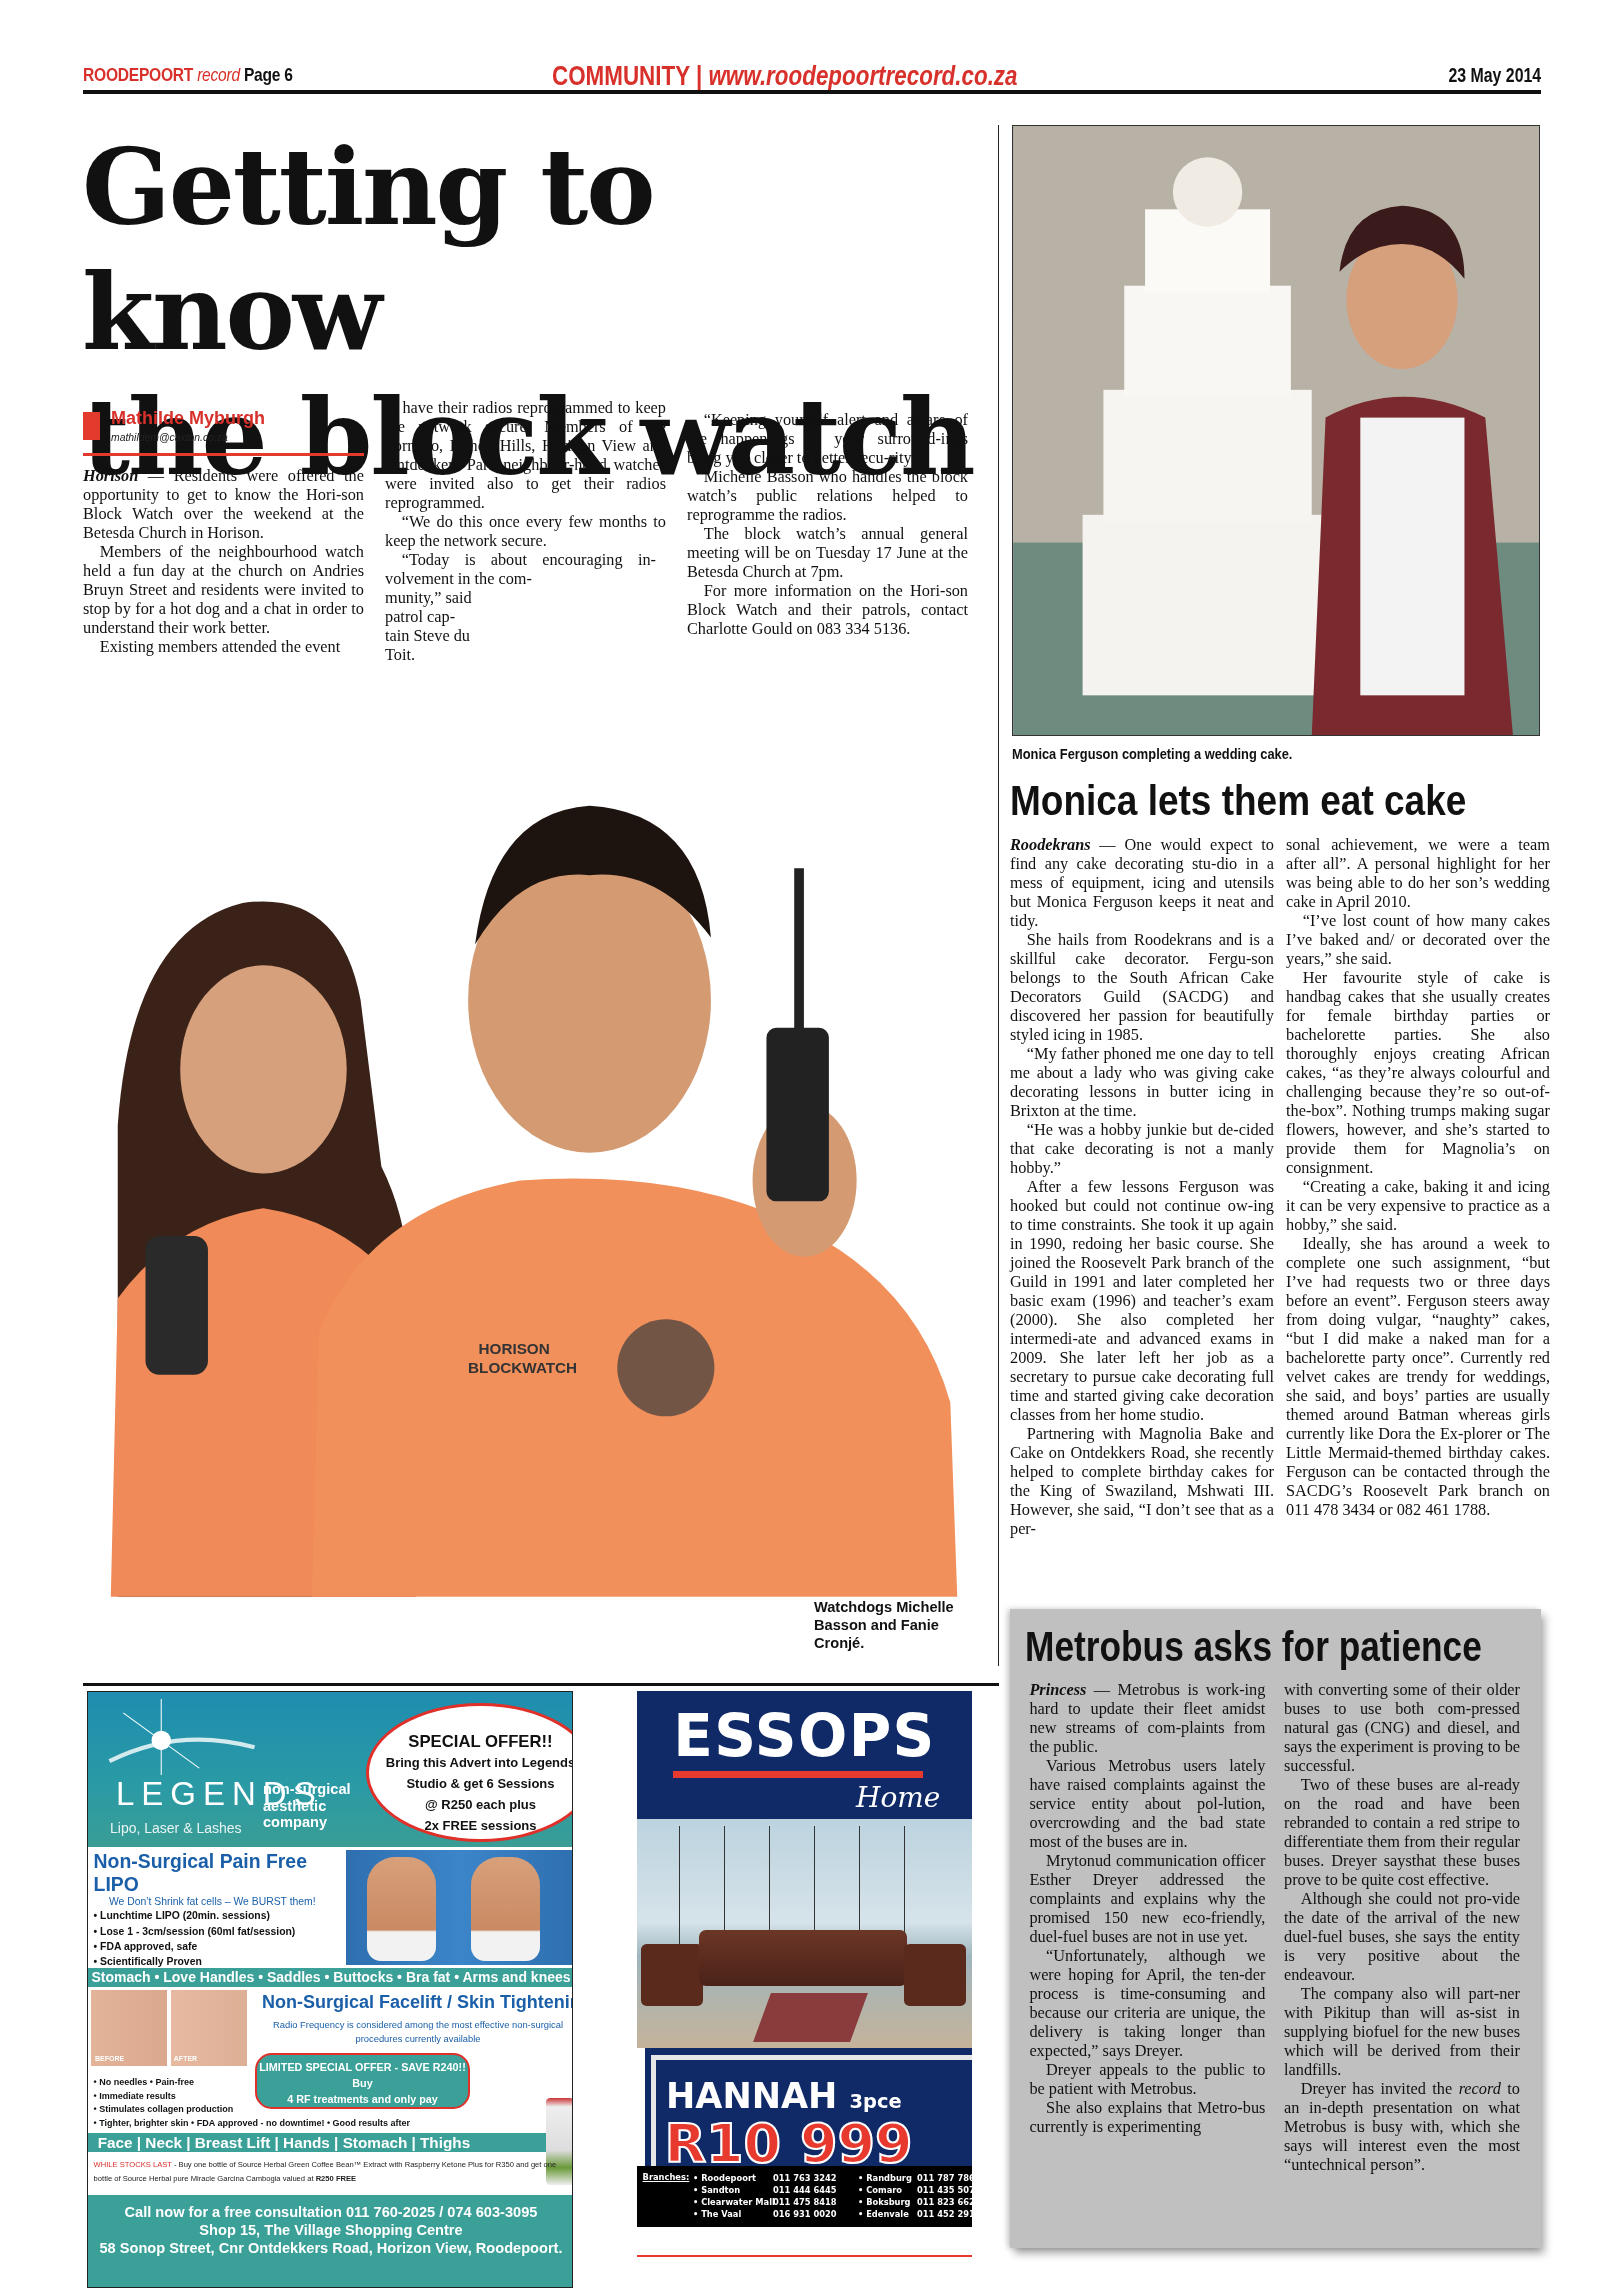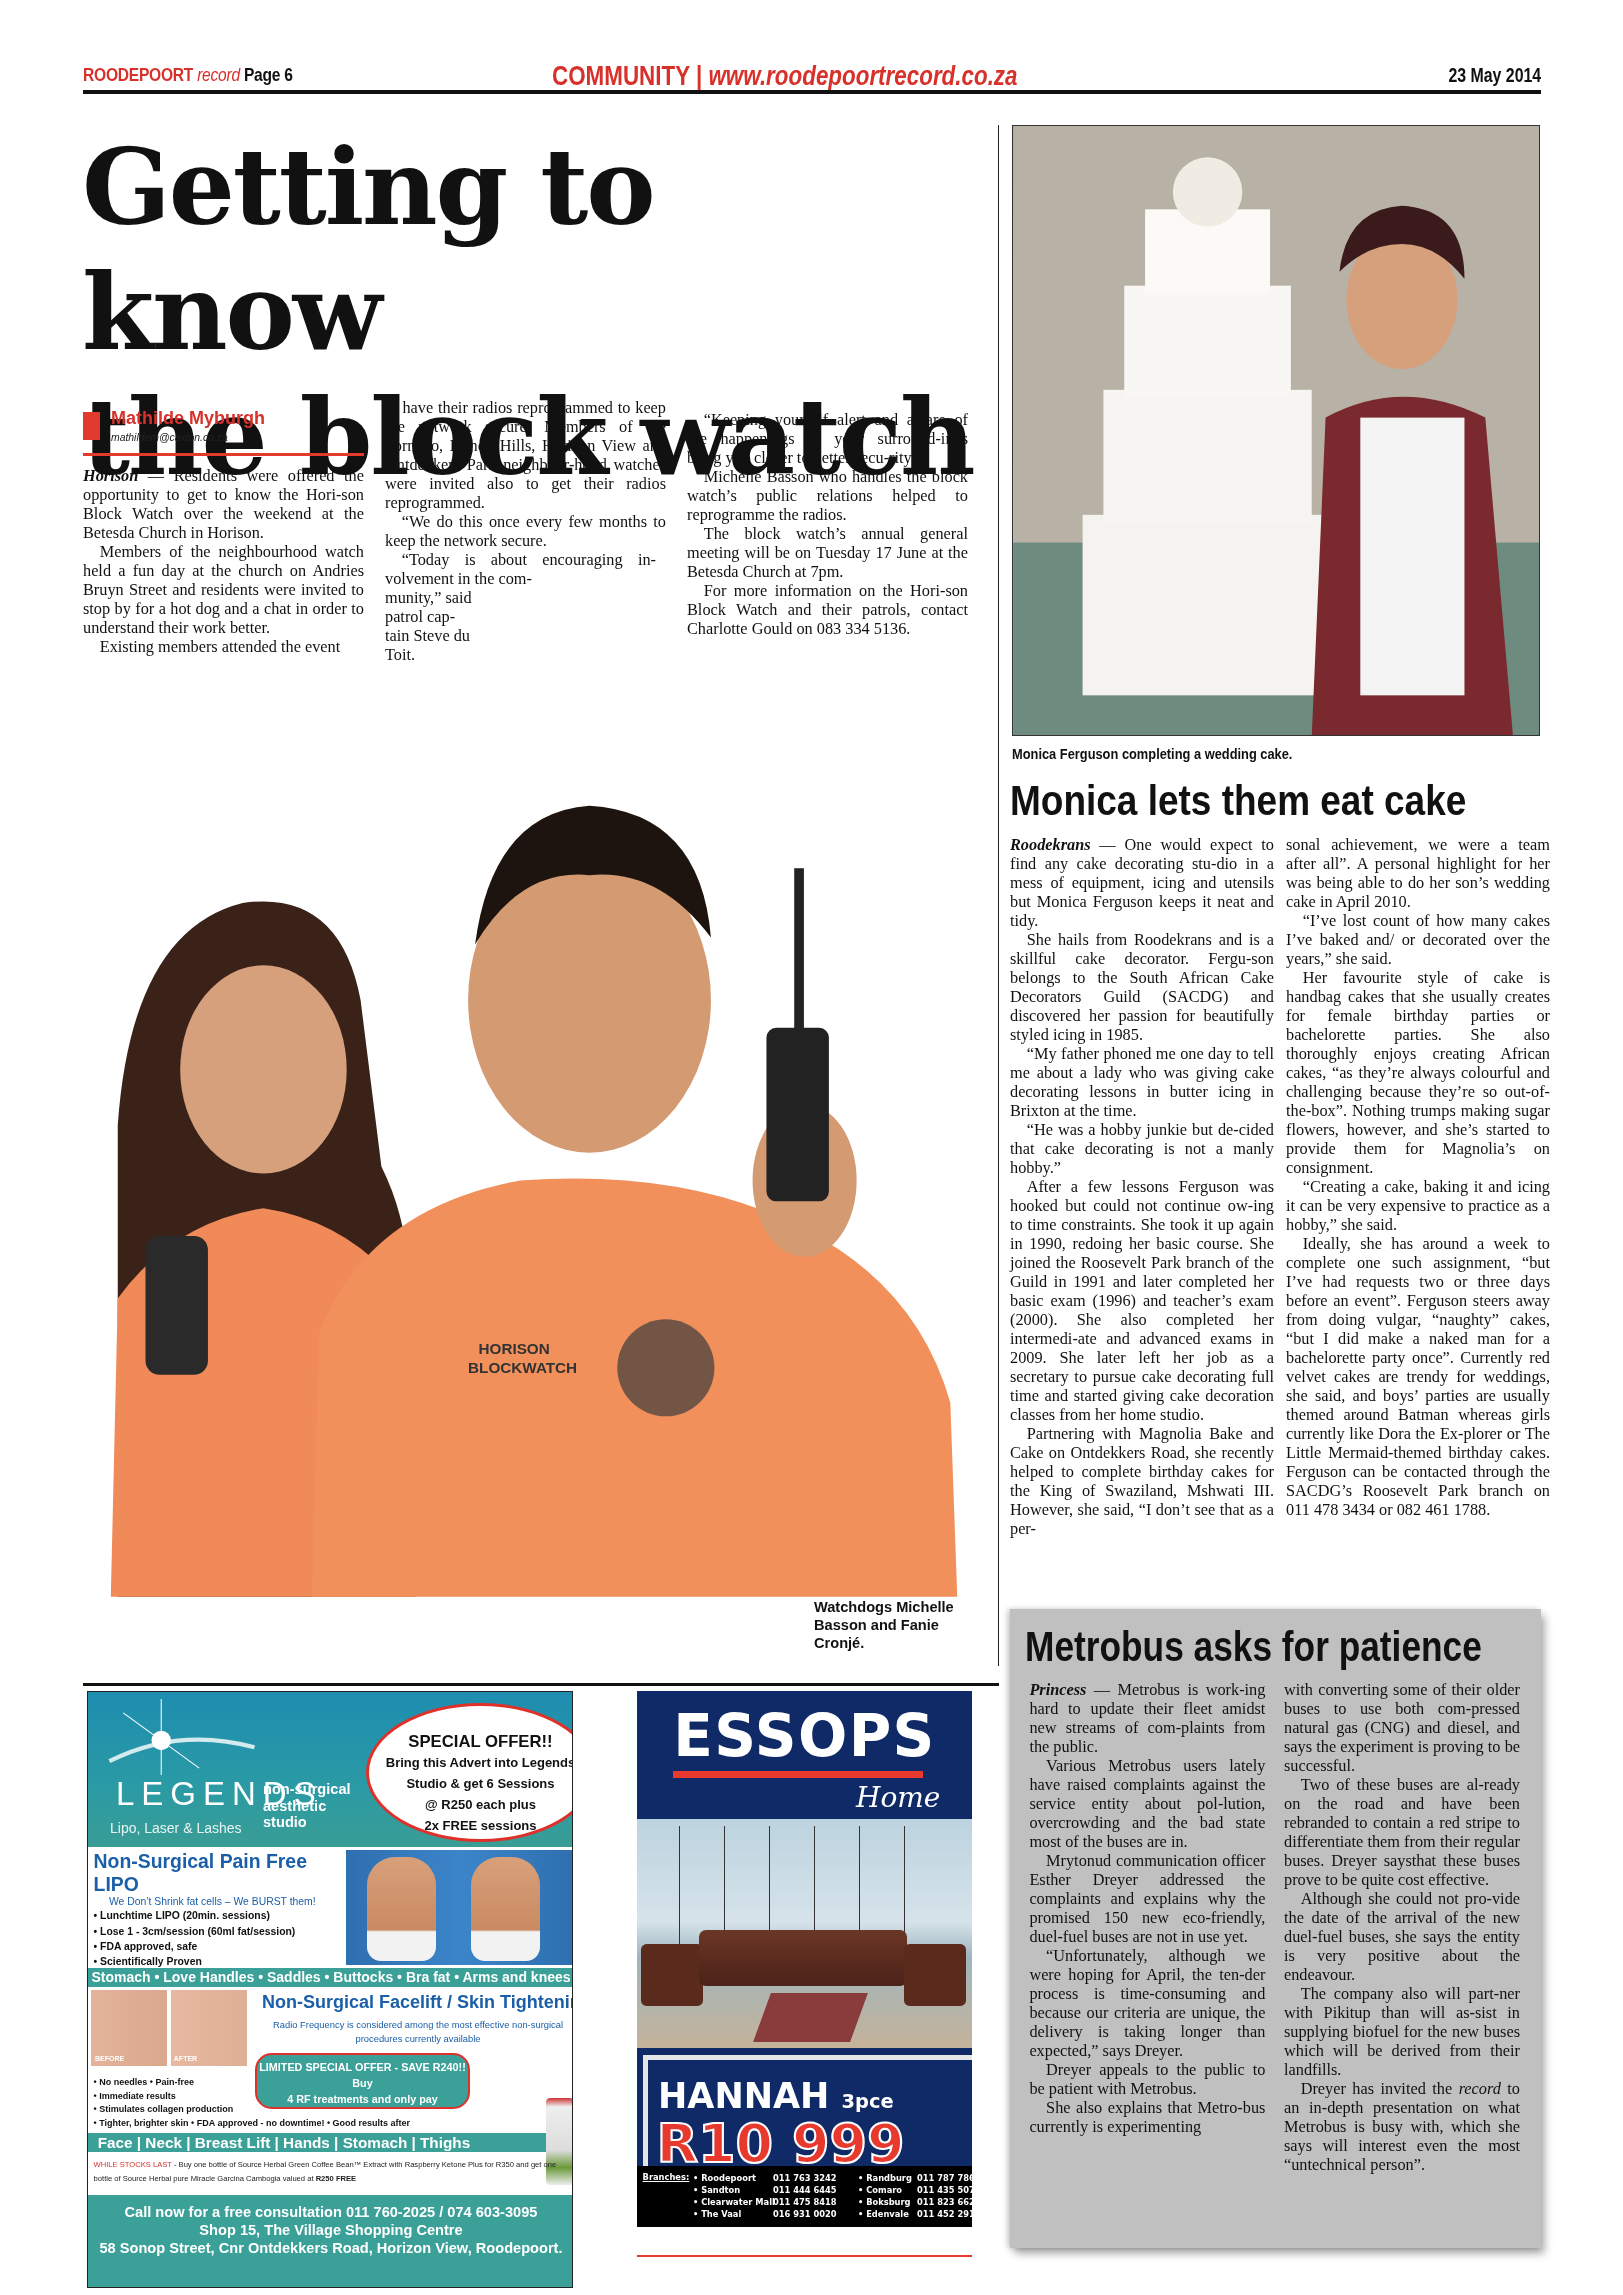--- a/index.html
+++ b/index.html
@@ -83,21 +83,21 @@
   .es-top { left: 0; top: 0; width: 335px; height: 128px; background: #0f2a66; }
   .es-logo { left: 0; top: 11px; width: 335px; text-align: center; font-size: 58px; font-weight: bold; color: #fff; letter-spacing: 1.4px; }
   .es-bar { left: 36px; top: 80px; width: 250px; height: 7px; background: #e8392e; }
   .es-home { left: 219px; top: 90px; font-family: "DejaVu Serif", serif; font-style: italic; font-size: 28px; color: #fff; }
   .es-room { left: 0; top: 128px; width: 335px; height: 229px; background: linear-gradient(180deg, #bcd3df 0%, #d6e3ea 45%, #9fb5bd 60%, #c5b39a 100%); }
   .es-room .win { position: absolute; top: 7px; width: 1.4px; height: 118px; background: #333; }
   .es-sofa { position: absolute; left: 62px; top: 111px; width: 208px; height: 56px; background: linear-gradient(180deg, #6b3626, #4b2218); border-radius: 7px; }
   .es-chair-l { position: absolute; left: 4.2px; top: 125px; width: 62px; height: 62px; background: #5a2a1d; border-radius: 5.6px; }
   .es-chair-r { position: absolute; left: 267px; top: 125px; width: 62px; height: 62px; background: #5a2a1d; border-radius: 5.6px; }
   .es-rug { position: absolute; left: 125px; top: 174px; width: 97px; height: 49px; background: #8a3b3b; transform: skewX(-20deg); }
-  .es-price-box { left: 0; top: 357px; width: 356px; height: 146px; background: #0f2a66; }
+  .es-price-box { left: 8px; top: 357px; width: 356px; height: 146px; background: #0f2a66; }
   .es-price-inner { left: 5.6px; top: 7px; width: 333px; height: 135px; border: 5.6px solid #e6e6e6; border-right: none; }
   .es-name { left: 21px; top: 28px; font-size: 35px; font-weight: bold; color: #fff; white-space: nowrap; }
   .es-name small { font-size: 19.4px; }
   .es-price { left: 19.4px; top: 64px; font-size: 54px; font-weight: bold; color: #e8392e; -webkit-text-stroke: 2.1px #fff; white-space: nowrap; }
   .es-branches { left: 0; top: 475px; width: 335px; height: 61px; background: #000; color: #fff; font-size: 8.3px; font-weight: bold; }
   .es-br-label { position: absolute; left: 5.6px; top: 5.6px; text-decoration: underline; font-size: 8.3px; }
   .es-br-col { position: absolute; top: 5.6px; line-height: 12px; white-space: nowrap; }
   .es-web { left: 0; top: 564px; width: 335px; height: 23.6px; background: #e8392e; color: #fff; font-size: 15.3px; font-weight: bold; text-align: center; line-height: 22px; }
 </style>
 </head>
@@ -235,21 +235,21 @@
       <path d="M10 90 Q110 40 220 70" stroke="#fff" stroke-width="6" fill="none" opacity="0.8"></path>
       <circle cx="85" cy="60" r="14" fill="#fff"></circle>
       <line x1="85" y1="0" x2="85" y2="110" stroke="#fff" stroke-width="1.5"></line>
       <line x1="30" y1="20" x2="140" y2="100" stroke="#fff" stroke-width="1.5"></line>
     </svg>
     <div class="abs lg-logo">LEGENDS</div>
     <div class="abs lg-sub">Lipo, Laser &amp; Lashes</div>
     <div class="abs lg-side" style="left:175px;">
       <div>non-surgical</div>
       <div>aesthetic</div>
-      <div>studio</div>
+      <div>company</div>
     </div>
     <div class="abs lg-offer">
       <div class="big">SPECIAL OFFER!!</div>
       <div>Bring this Advert into Legends</div>
       <div>Studio &amp; get 6 Sessions</div>
       <div>@ R250 each plus</div>
       <div>2x FREE sessions</div>
     </div>
   </div>
   <div class="abs lg-lipo">

